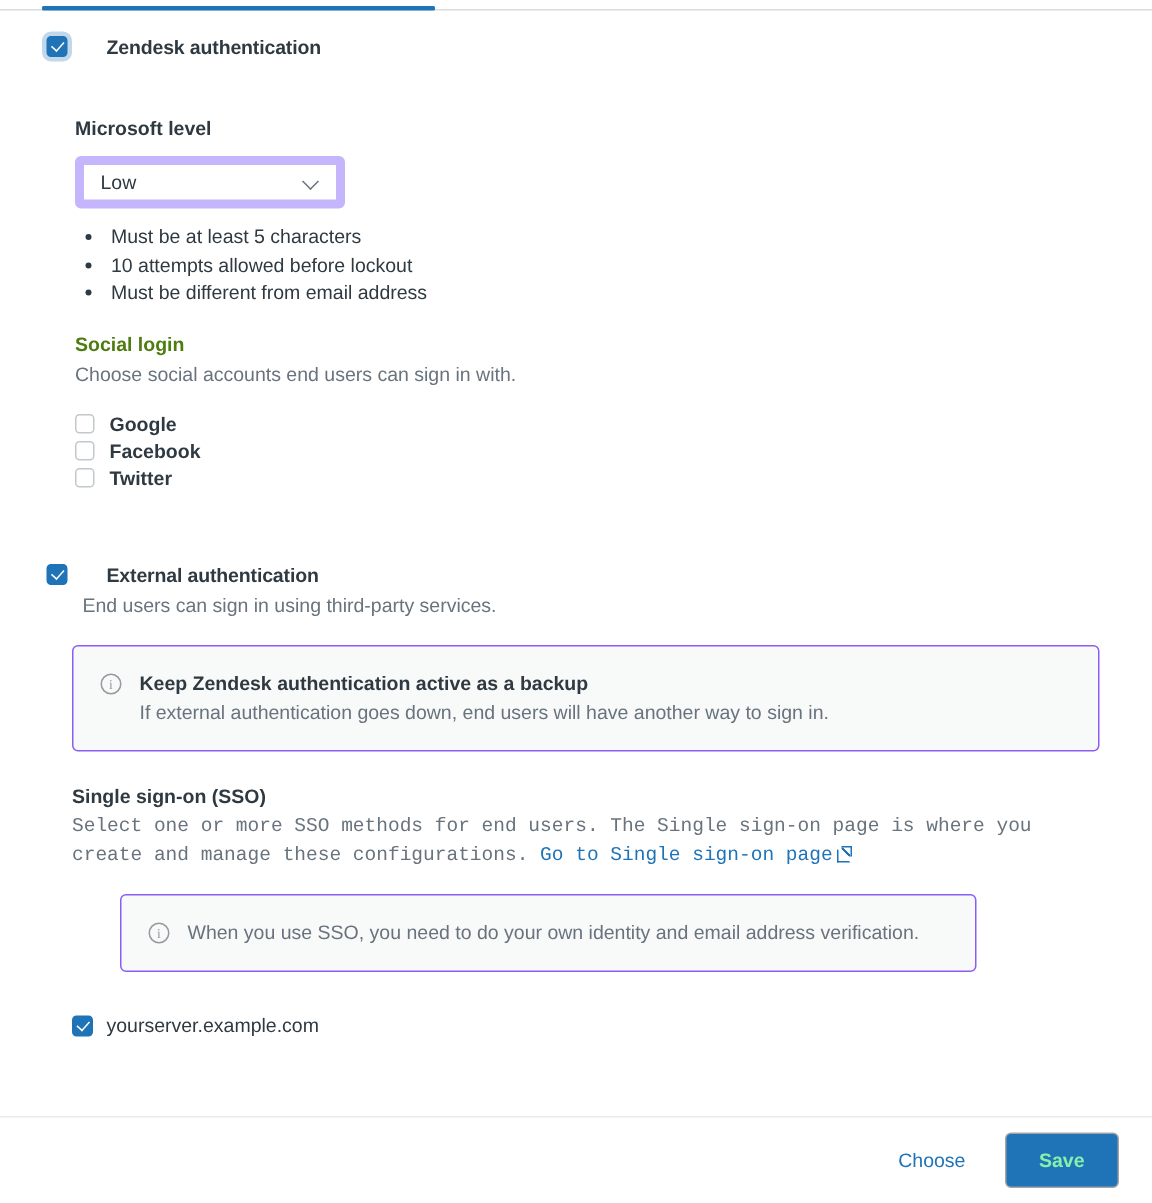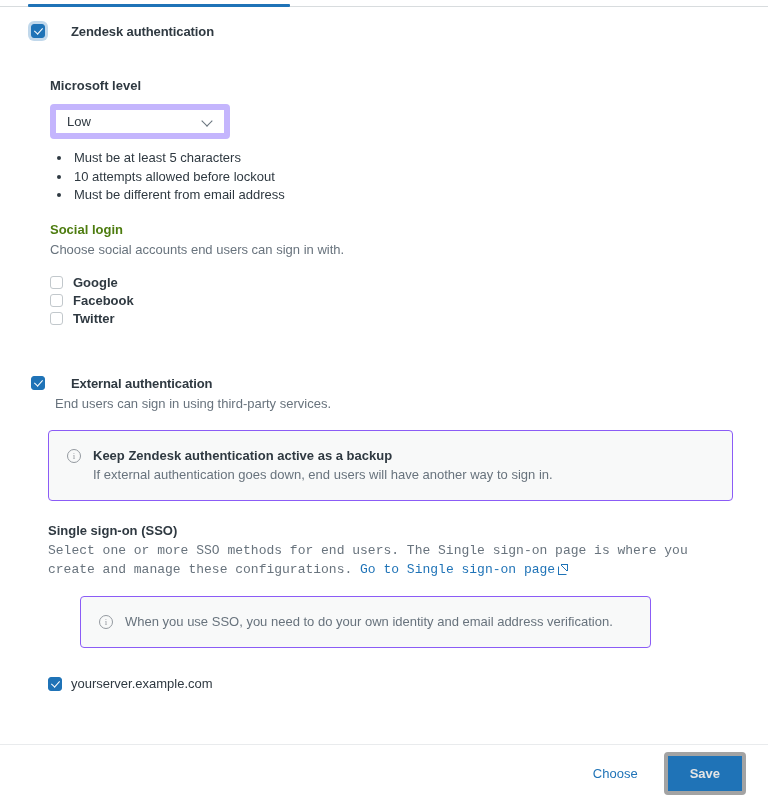--- a/index.html
+++ b/index.html
@@ -311,23 +311,23 @@
     border: none;
     background: transparent;
     color: #1f73b7;
     font-family: "Liberation Sans", sans-serif;
     font-size: 13px;
     padding: 9px 14px;
     cursor: pointer;
     border-radius: 4px;
   }
   .btn-save {
-    border: 4px solid #a3a3a3;
+    border: 1px solid #a3a3a3;
     background: #1f73b7;
-    color: #e5e5e5;
+    color: #86efac;
     font-family: "Liberation Sans", sans-serif;
     font-size: 13px;
     font-weight: bold;
     padding: 10px 22px;
     cursor: pointer;
     border-radius: 4px;
     min-width: 56px;
   }
 </style>
 </head>

